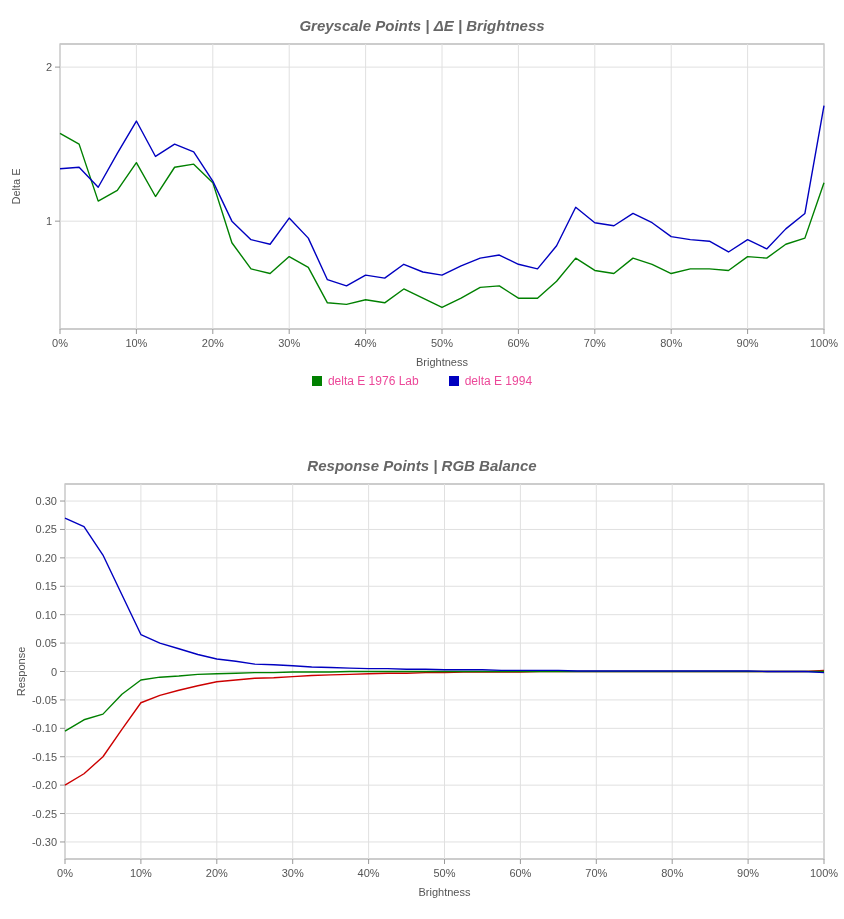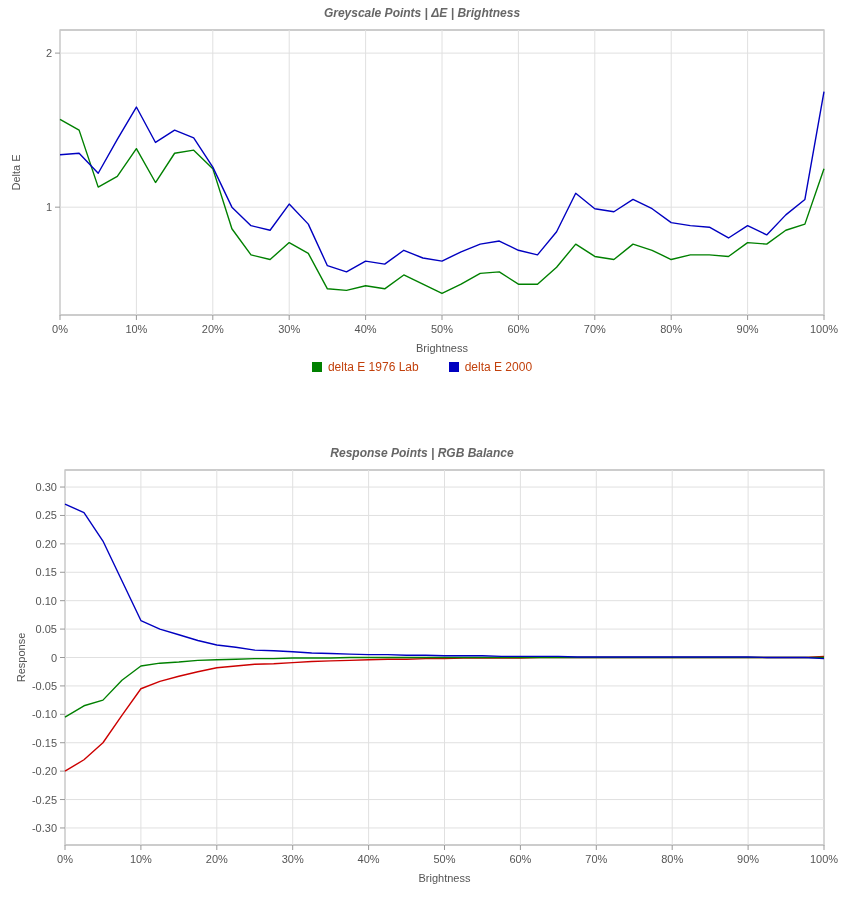--- a/index.html
+++ b/index.html
@@ -16,45 +16,45 @@
     box-sizing: border-box;
   }
   .chart-block {
     position: absolute;
     left: 0;
     width: 844px;
   }
   .chart-title {
     font-style: italic;
     font-weight: bold;
-    font-size: 12px;
+    font-size: 15px;
     color: #666;
     text-align: center;
     margin: 0;
-    padding-top: 6px;
+    padding-top: 17px;
   }
   svg {
     display: block;
   }
   .axis-label {
     font-size: 11px;
     fill: #555;
     font-family: Verdana, Geneva, sans-serif;
   }
   .tick-label {
     font-size: 11px;
     fill: #555;
     font-family: Verdana, Geneva, sans-serif;
   }
   .legend {
     display: flex;
     justify-content: center;
     gap: 30px;
     font-size: 12px;
-    color: #c2410c;
+    color: #ec4899;
   }
   .legend-item {
     display: flex;
     align-items: center;
     gap: 6px;
   }
   .legend-swatch {
     width: 10px;
     height: 10px;
     display: inline-block;
@@ -113,21 +113,21 @@
         <text x="442" y="332" text-anchor="middle" class="axis-label">Brightness</text>
         <text x="0" y="0" text-anchor="middle" class="axis-label" transform="translate(20,152.5) rotate(-90)">Delta E</text>
       </svg>
     <div class="legend">
       <div class="legend-item">
         <span class="legend-swatch" style="background:#008000"></span>
         <span>delta E 1976 Lab</span>
       </div>
       <div class="legend-item">
         <span class="legend-swatch" style="background:#0000c0"></span>
-        <span>delta E 2000</span>
+        <span>delta E 1994</span>
       </div>
     </div>
   </div>
 
   <div class="chart-block" style="top:440px; height:470px;">
     <h3 class="chart-title">Response Points | RGB Balance</h3>
     <svg id="svg2" width="844" height="430">
         <rect x="65" y="10" width="759" height="375" fill="none" stroke="#999" stroke-width="1"></rect>
         <line x1="65" y1="10" x2="65" y2="385" stroke="#e0e0e0" stroke-width="1"></line>
         <line x1="65" y1="385" x2="65" y2="390" stroke="#999"></line>

